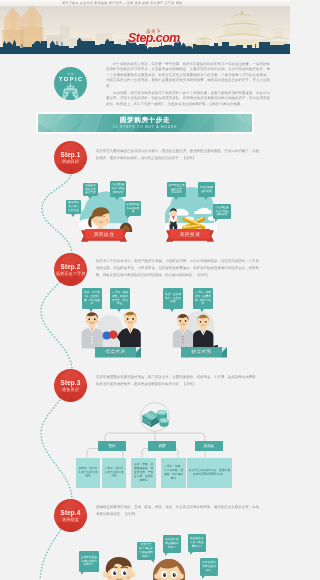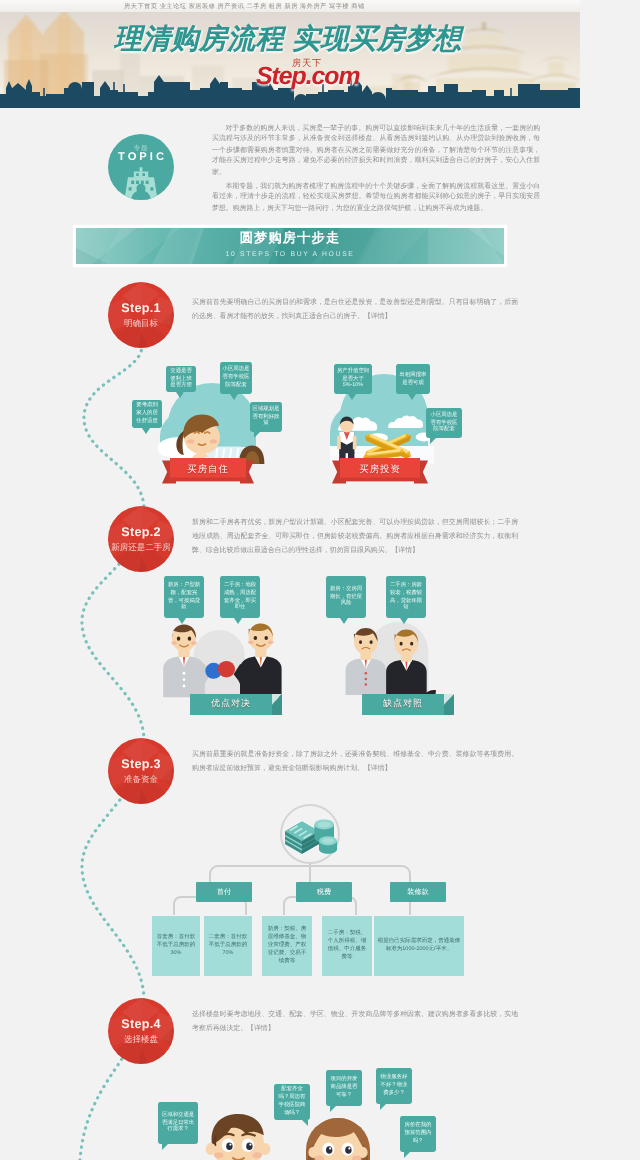--- a/index.html
+++ b/index.html
@@ -146,21 +146,20 @@
         <path d="M268,49V36h20V49Z" fill="#ddcda0" opacity=".4"></path>
         <path d="M264,36q14,-8 28,0 -7,-3 -14,-3 -7,0 -14,3Z" fill="#c8b78e" opacity=".55"></path>
         <path d="M274,33V26h8V33Z" fill="#e6d8b0" opacity=".4"></path>
         <path d="M270,26q8,-5 16,0 -4,-2 -8,-2 -4,0 -8,2Z" fill="#c8b78e" opacity=".55"></path>
       </g>
 
       <g fill="#1d4a63">
         <path d="M-2,49V42h5V49ZM3,49V39l1.5,-3.5l1.5,3.5V49ZM5,49V40l4,-3.5l4,3.5V49ZM13,49V38l1.5,-3.5l1.5,3.5V49ZM15,49V41h5V49ZM20,49V43h4V49Z M21.6,43v-4h.8v4ZM23,49V42h6V49ZM28,49V42h5V49ZM32,49V39h3V49ZM34,49V39.5a3.5,3.5 0 0 1 7,0V49ZM41,49V36h6V49ZM46,49V43h4V49ZM50,49V39l2.5,-3.5l2.5,3.5V49ZM55,49V40h4V49Z M56.6,40v-4h.8v4ZM59,49V41h6V49Z M61.6,41v-4h.8v4ZM65,49V41h4V49ZM69,49V43h5V49ZM74,49V41h3V49ZM77,49V36l2.5,-3.5l2.5,3.5V49ZM82,49V36h8V49ZM90,49V36h5V49ZM95,49V40h5V49ZM100,49V39h5V49ZM105,49V37l2.5,-3.5l2.5,3.5V49ZM110,49V36h4V49ZM114,49V39h7V49ZM121,49V40h5V49ZM126,49V36h8V49ZM133,49V40l2,-3.5l2,3.5V49ZM137,49V40h3V49ZM139,49V39h8V49ZM147,49V45.5a3.5,3.5 0 0 1 7,0V49ZM153,49V42h6V49ZM159,49V41h5V49Z M161.1,41v-4h.8v4ZM164,49V40h8V49ZM171,49V41h4V49ZM174,49V38h3V49Z M175.1,38v-4h.8v4ZM176,49V38l2.5,-3.5l2.5,3.5V49ZM181,49V41l2.5,-3.5l2.5,3.5V49ZM185,49V45a4,4 0 0 1 8,0V49ZM193,49V39h3V49ZM196,49V40h5V49ZM201,49V40h8V49ZM208,49V41h7V49ZM214,49V38h4V49ZM217,49V41h5V49ZM222,49V37h7V49ZM229,49V41h7V49ZM236,49V40h7V49ZM243,49V43h4V49ZM247,49V40h5V49ZM252,49V43h7V49Z M255.1,43v-4h.8v4ZM259,49V37h7V49ZM265,49V37h5V49ZM269,49V40h7V49ZM276,49V40h8V49ZM284,49V39h5V49ZM289,49V39h5V49Z"></path>
       </g>
     </svg>
-    <div class="hero-title">理清购房流程  实现买房梦想</div>
     <div class="logo">
       <div class="logo-cn">房天下</div>
       <div class="logo-en">Step.com</div>
     </div>
   </div>
 
   <div class="intro">
     <div class="topic-circle">
       <div class="topic-cn">专题</div>
       <div class="topic-en">TOPIC</div>

